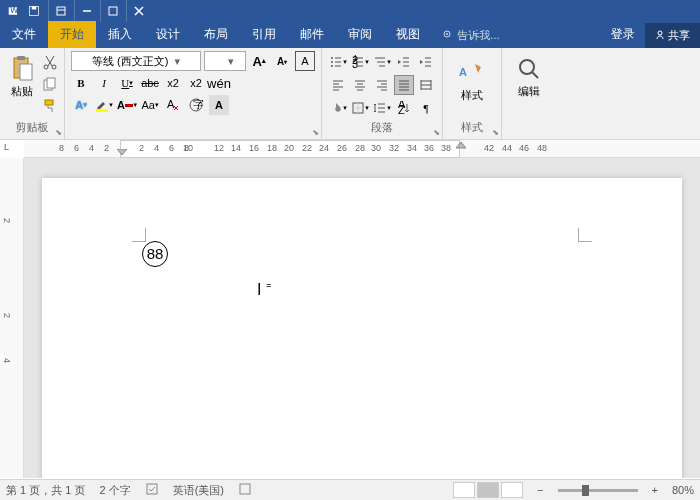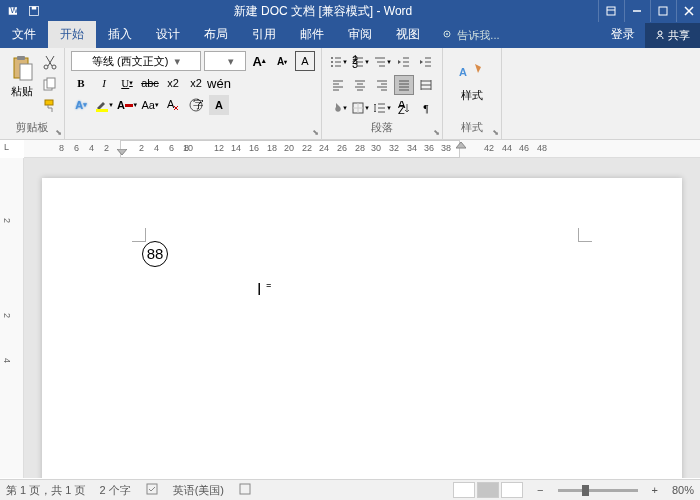--- a/index.html
+++ b/index.html
@@ -5,21 +5,21 @@
 *{margin:0;padding:0;box-sizing:border-box;font-family:"Microsoft YaHei",sans-serif;font-size:11px}
 body{background:#fff;overflow:hidden;width:700px;height:500px;position:relative}
 .titlebar{background:#2b579a;height:22px;display:flex;align-items:center;color:#fff}
 .qat{display:flex;gap:8px;padding:0 8px}
 .qat span{width:12px;height:12px;display:inline-block}
 .title-text{flex:1;text-align:center;font-size:12px}
 .winbtns{display:flex;gap:2px}
 .winbtns div{width:24px;height:22px;display:flex;align-items:center;justify-content:center;border-left:1px solid rgba(255,255,255,.2)}
 .tabs{background:#2b579a;height:26px;display:flex;align-items:flex-end;color:#fff}
 .tab{padding:5px 12px;cursor:pointer;font-size:12px}
-.tab.active{background:#e5e5e5;color:#2b579a}
+.tab.active{background:#eab308;color:#2b579a}
 .tab.file{color:#fff}
 .tellme{flex:1;padding:5px 10px;color:#cdd;font-size:12px}
 .tellme svg{vertical-align:-2px}
 .login{padding:5px 10px;font-size:12px}
 .share{background:#1e3e6e;padding:5px 10px;font-size:12px}
 .ribbon{background:#f1f1f1;height:92px;display:flex;border-bottom:1px solid #d4d4d4}
 .group{border-right:1px solid #d4d4d4;padding:2px 4px;display:flex;flex-direction:column;position:relative}
 .group-content{flex:1;display:flex;align-items:flex-start}
 .group-label{text-align:center;font-size:11px;color:#666;padding-bottom:2px}
 .dialoglaunch{position:absolute;bottom:2px;right:2px;font-size:8px;color:#888}
@@ -68,21 +68,20 @@
     <span><svg viewBox="0 0 16 16">
           <rect width="16" height="16" fill="#2b579a"></rect>
           <rect x="1" y="3" width="11" height="10" fill="#fff"></rect>
           <text x="3" y="11" font-size="8" fill="#2b579a">W</text>
         </svg></span>
     <span><svg viewBox="0 0 16 16">
           <rect x="2" y="2" width="12" height="12" fill="none" stroke="#fff"></rect>
           <rect x="5" y="2" width="6" height="4" fill="#fff"></rect>
         </svg></span>
   </div>
-  <div class="title-text">新建 DOC 文档 [兼容模式] - Word</div>
   <div class="winbtns">
     <div>
         <svg width="10" height="10" viewBox="0 0 10 10">
           <rect x="1" y="1" width="8" height="8" fill="none" stroke="#fff"></rect>
           <path d="M1 4h8" stroke="#fff"></path>
         </svg>
       </div>
     <div>
         <svg width="10" height="10">
           <path d="M1 5h8" stroke="#fff" stroke-width="1.5"></path>
@@ -324,20 +323,29 @@
       <div><svg width="30" height="30" viewBox="0 0 30 30">
             <text x="2" y="20" font-size="18" fill="#4a90d9" font-weight="bold">A</text>
             <path d="M18 8l6 3-3 6" fill="#d98c4a"></path>
           </svg></div>
       <div>样式</div>
     </div>
     <div class="group-label">样式</div>
     <div class="dialoglaunch">⬊</div>
   </div>
 
+  <div class="group" style="border-right:none">
+    <div class="group-content styles-big">
+      <div><svg width="26" height="26" viewBox="0 0 26 26">
+            <circle cx="11" cy="11" r="7" fill="none" stroke="#555" stroke-width="2"></circle>
+            <path d="M16 16l6 6" stroke="#555" stroke-width="2"></path>
+          </svg></div>
+      <div>编辑</div>
+    </div>
+  </div>
 </div>
 
 <div class="ruler-area">
   <div style="position:absolute;left:4px;top:2px;font-size:9px;color:#666">L</div>
   <div class="hruler" id="hruler">
     <div style="position:absolute;left:96px;top:0;width:340px;height:18px;background:#fff;border:1px solid #ccc"></div>
     <svg style="position:absolute;left:93px;top:9px" width="10" height="9">
         <path d="M0 0h10l-5 6z" fill="#bbb" stroke="#888"></path>
       </svg>
     <svg style="position:absolute;left:432px;top:2px" width="10" height="9">

